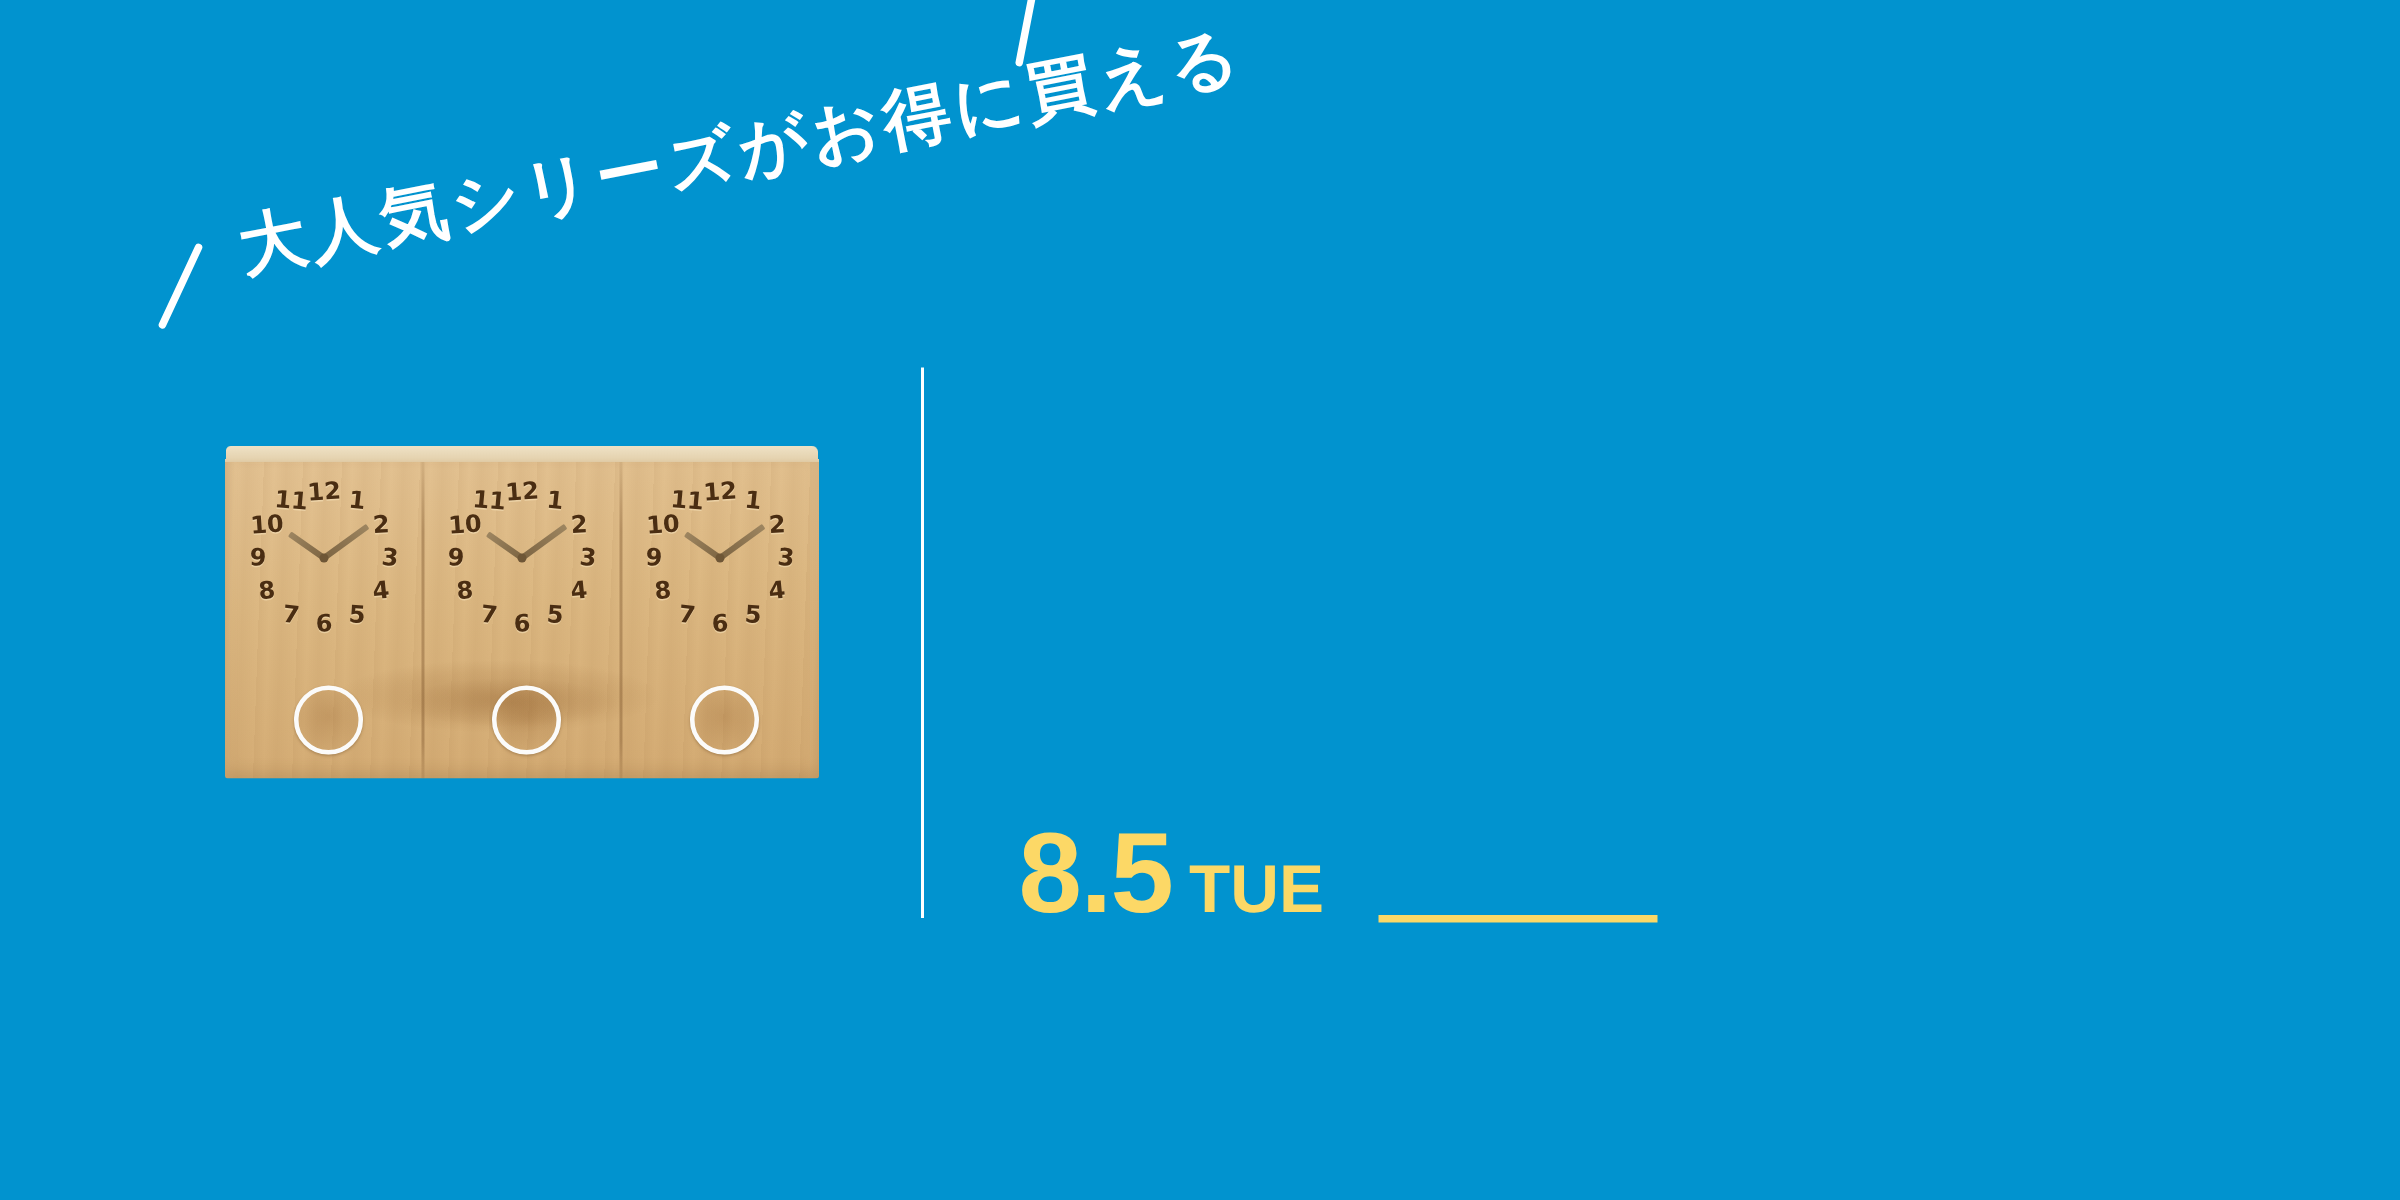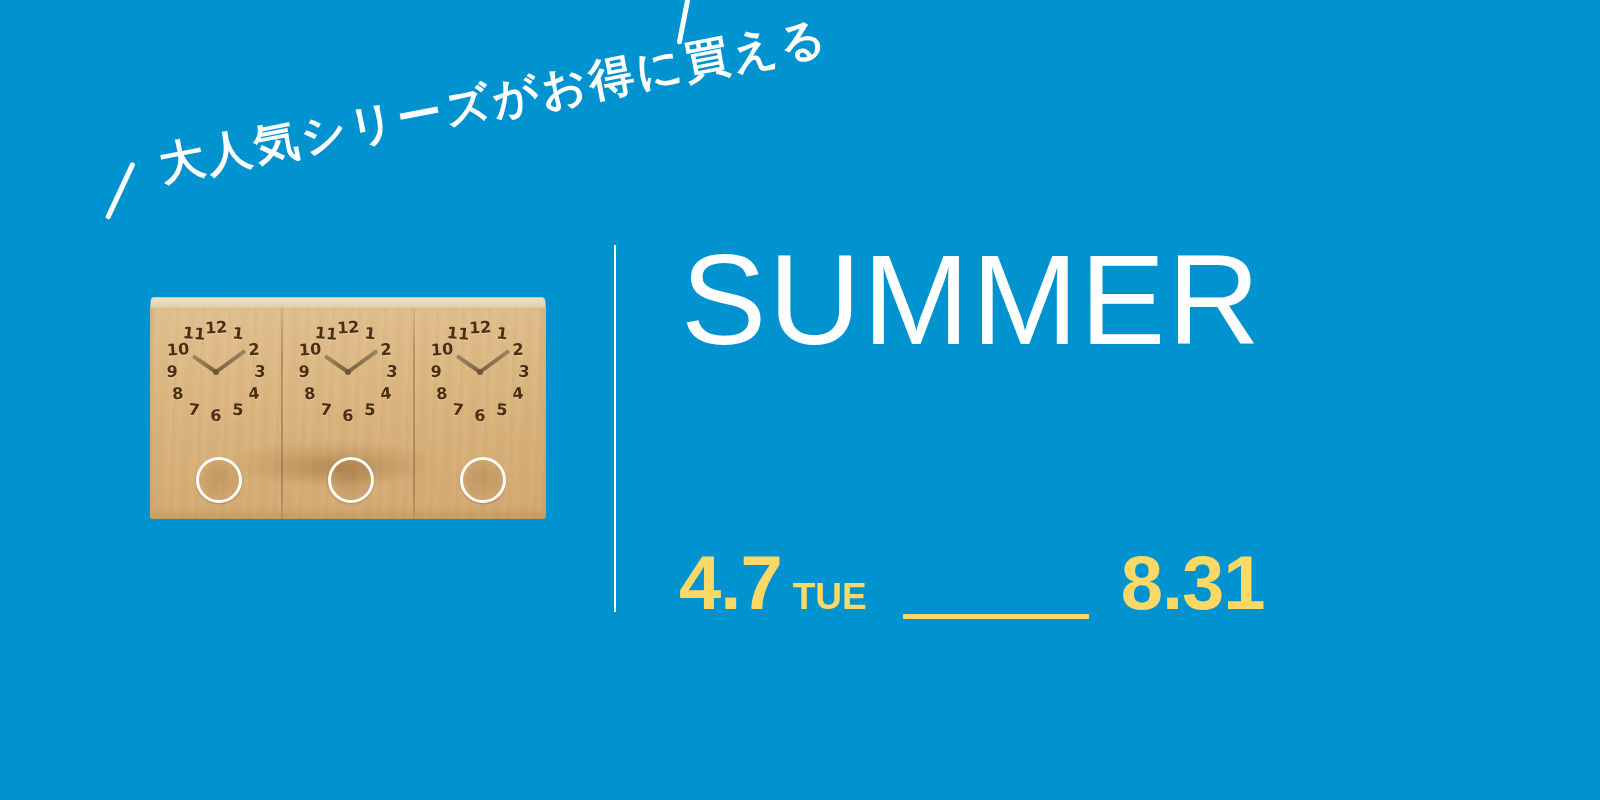--- a/index.html
+++ b/index.html
@@ -226,21 +226,21 @@
   .date-num {
     color: #fcd866;
     font-size: 76px;
     font-weight: 700;
     line-height: 80px;
     letter-spacing: -1px;
     font-family: "Liberation Sans", sans-serif;
   }
   .date-dow {
     color: #fcd866;
-    font-size: 37px;
+    font-size: 45px;
     font-weight: 700;
     line-height: 80px;
     letter-spacing: 0px;
     margin-left: 11px;
     font-family: "Liberation Sans", sans-serif;
   }
   #date-dash {
     width: 186px;
     height: 5px;
     background: #fcd866;
@@ -323,23 +323,21 @@
         <div class="clock-ring"></div>
       </div>
       <div class="board-seam" style="left:131px;"></div>
       <div class="board-seam" style="left:263px;"></div>
     </div>
   </div>
 
   <div id="divider"></div>
 
   <div id="headline">
-    <div class="headline-line">SUMMER</div>
   </div>
 
   <div id="date-row">
-    <span class="date-num">4.7</span>
+    <span class="date-num">8.5</span>
     <span class="date-dow">TUE</span>
     <span id="date-dash"></span>
-    <span class="date-num">8.31</span>
   </div>
 
 </div>
 
 </body></html>

